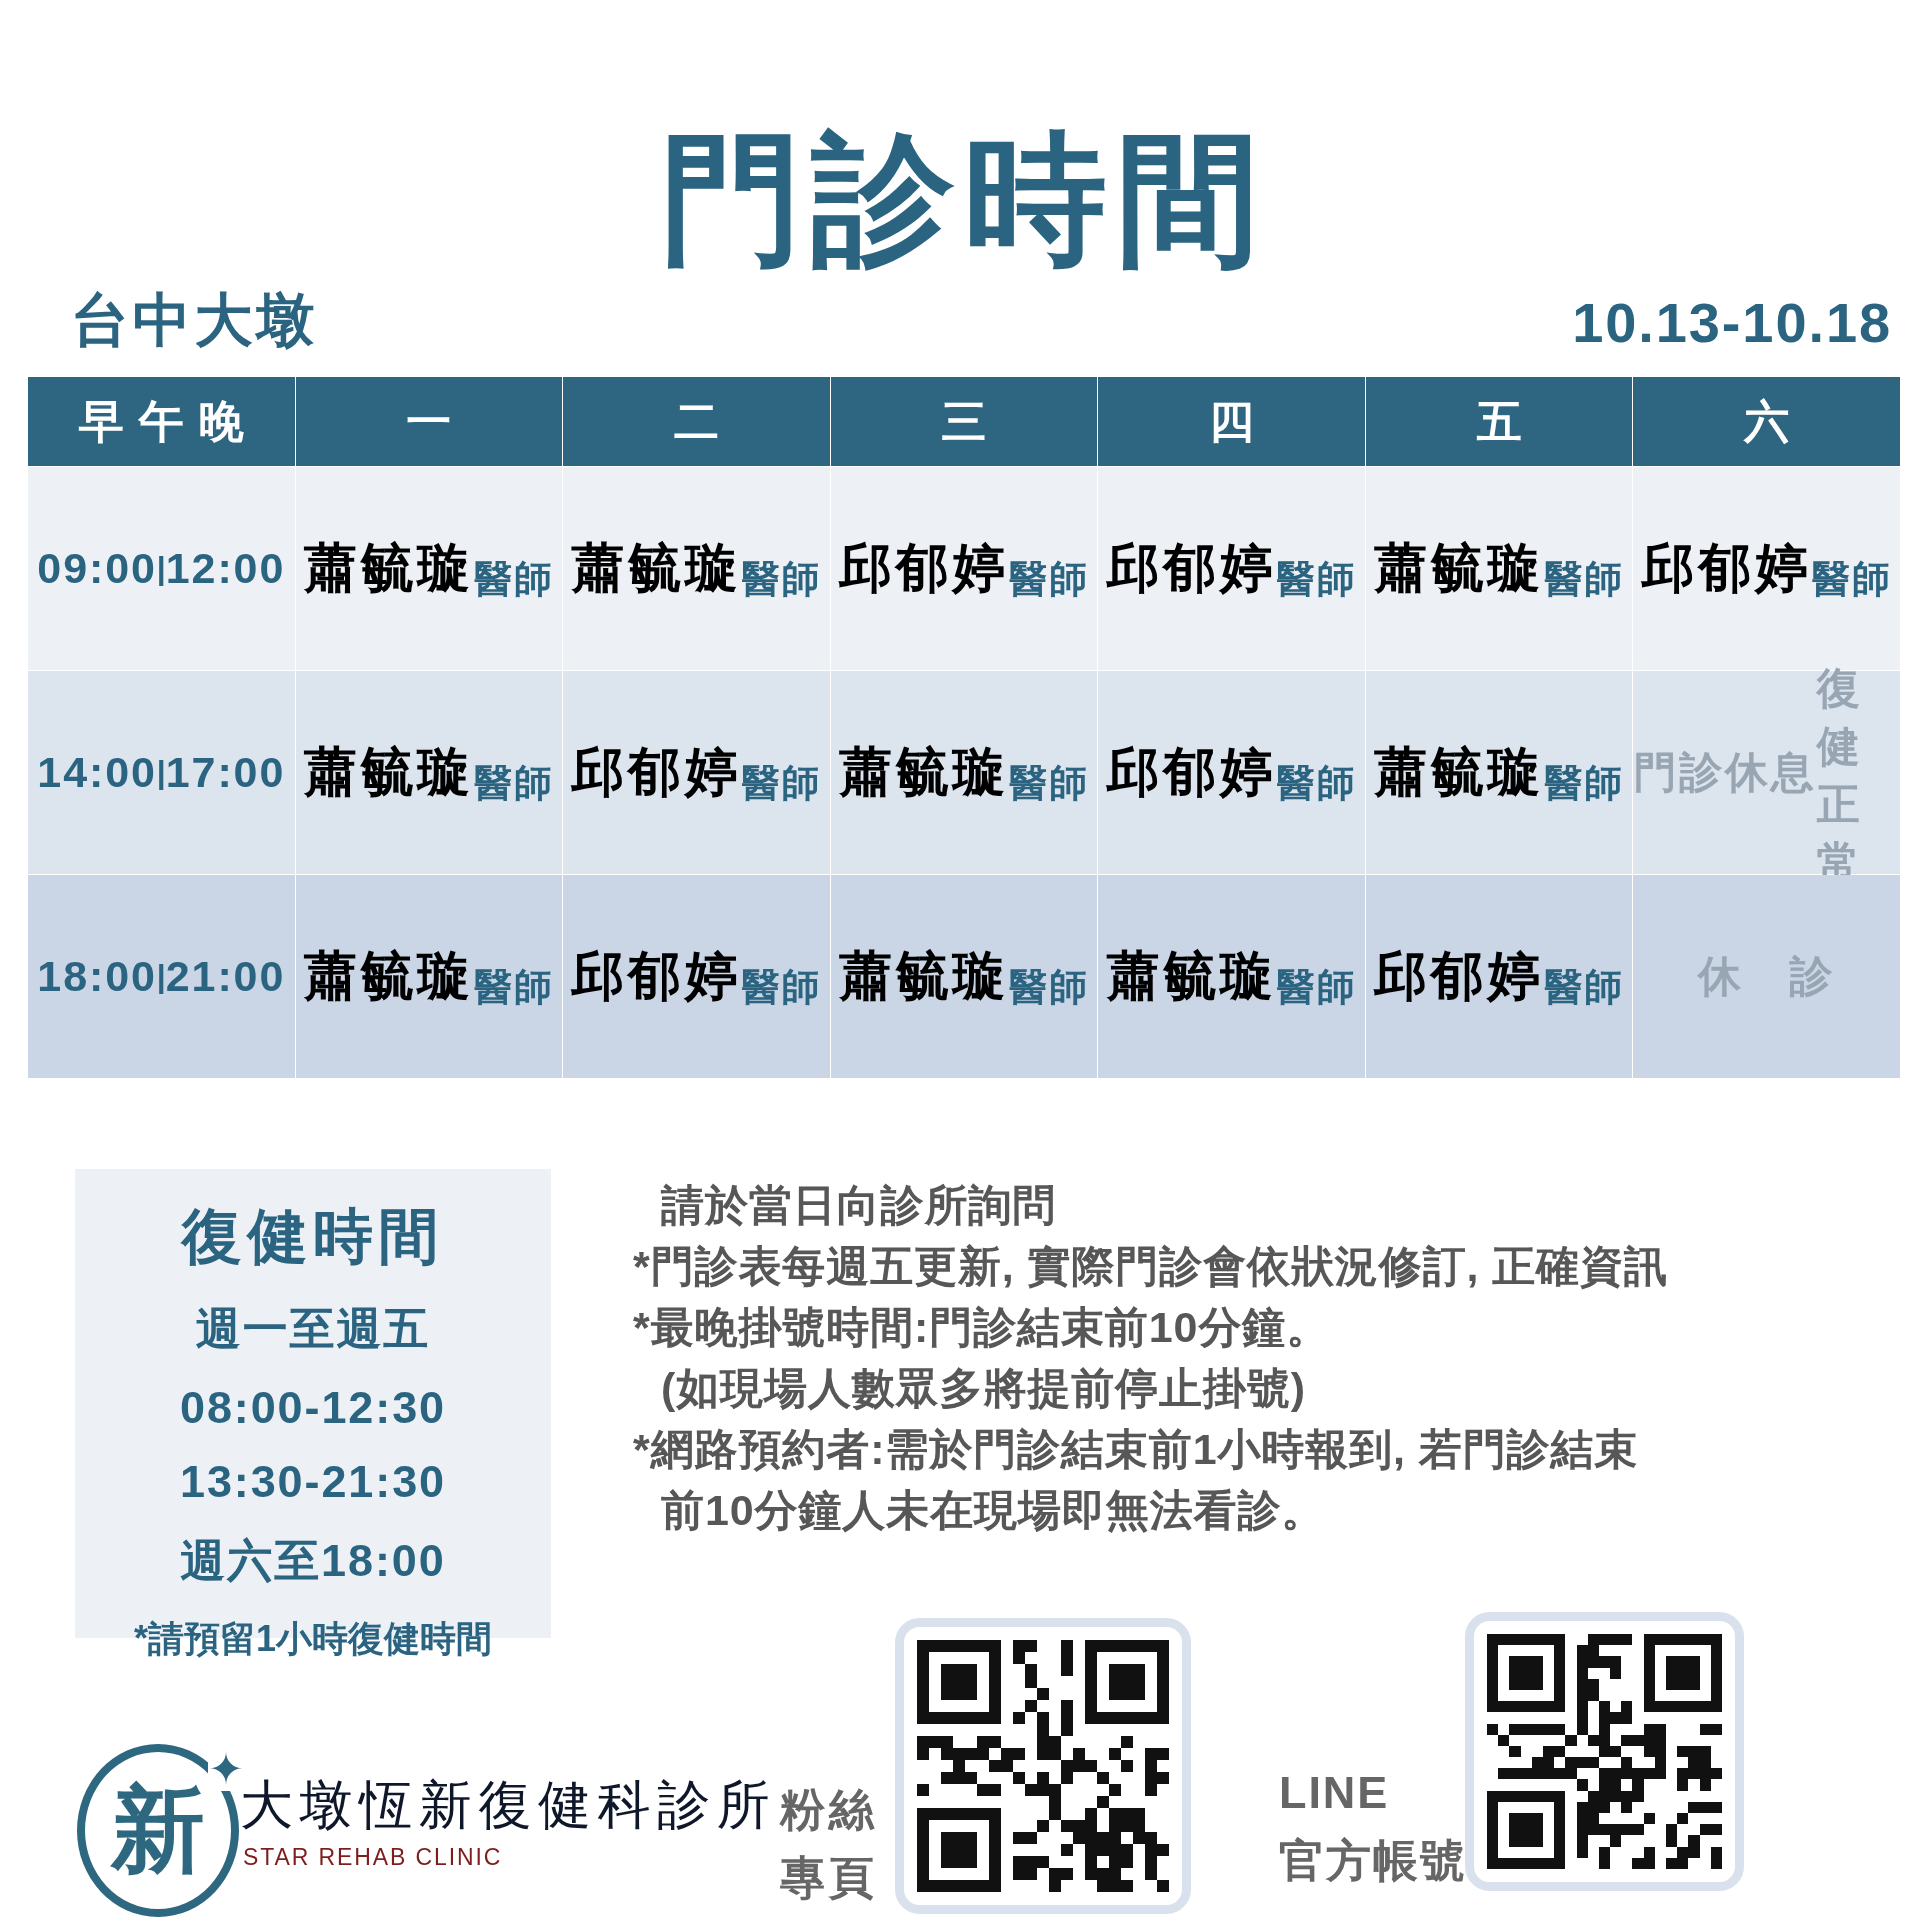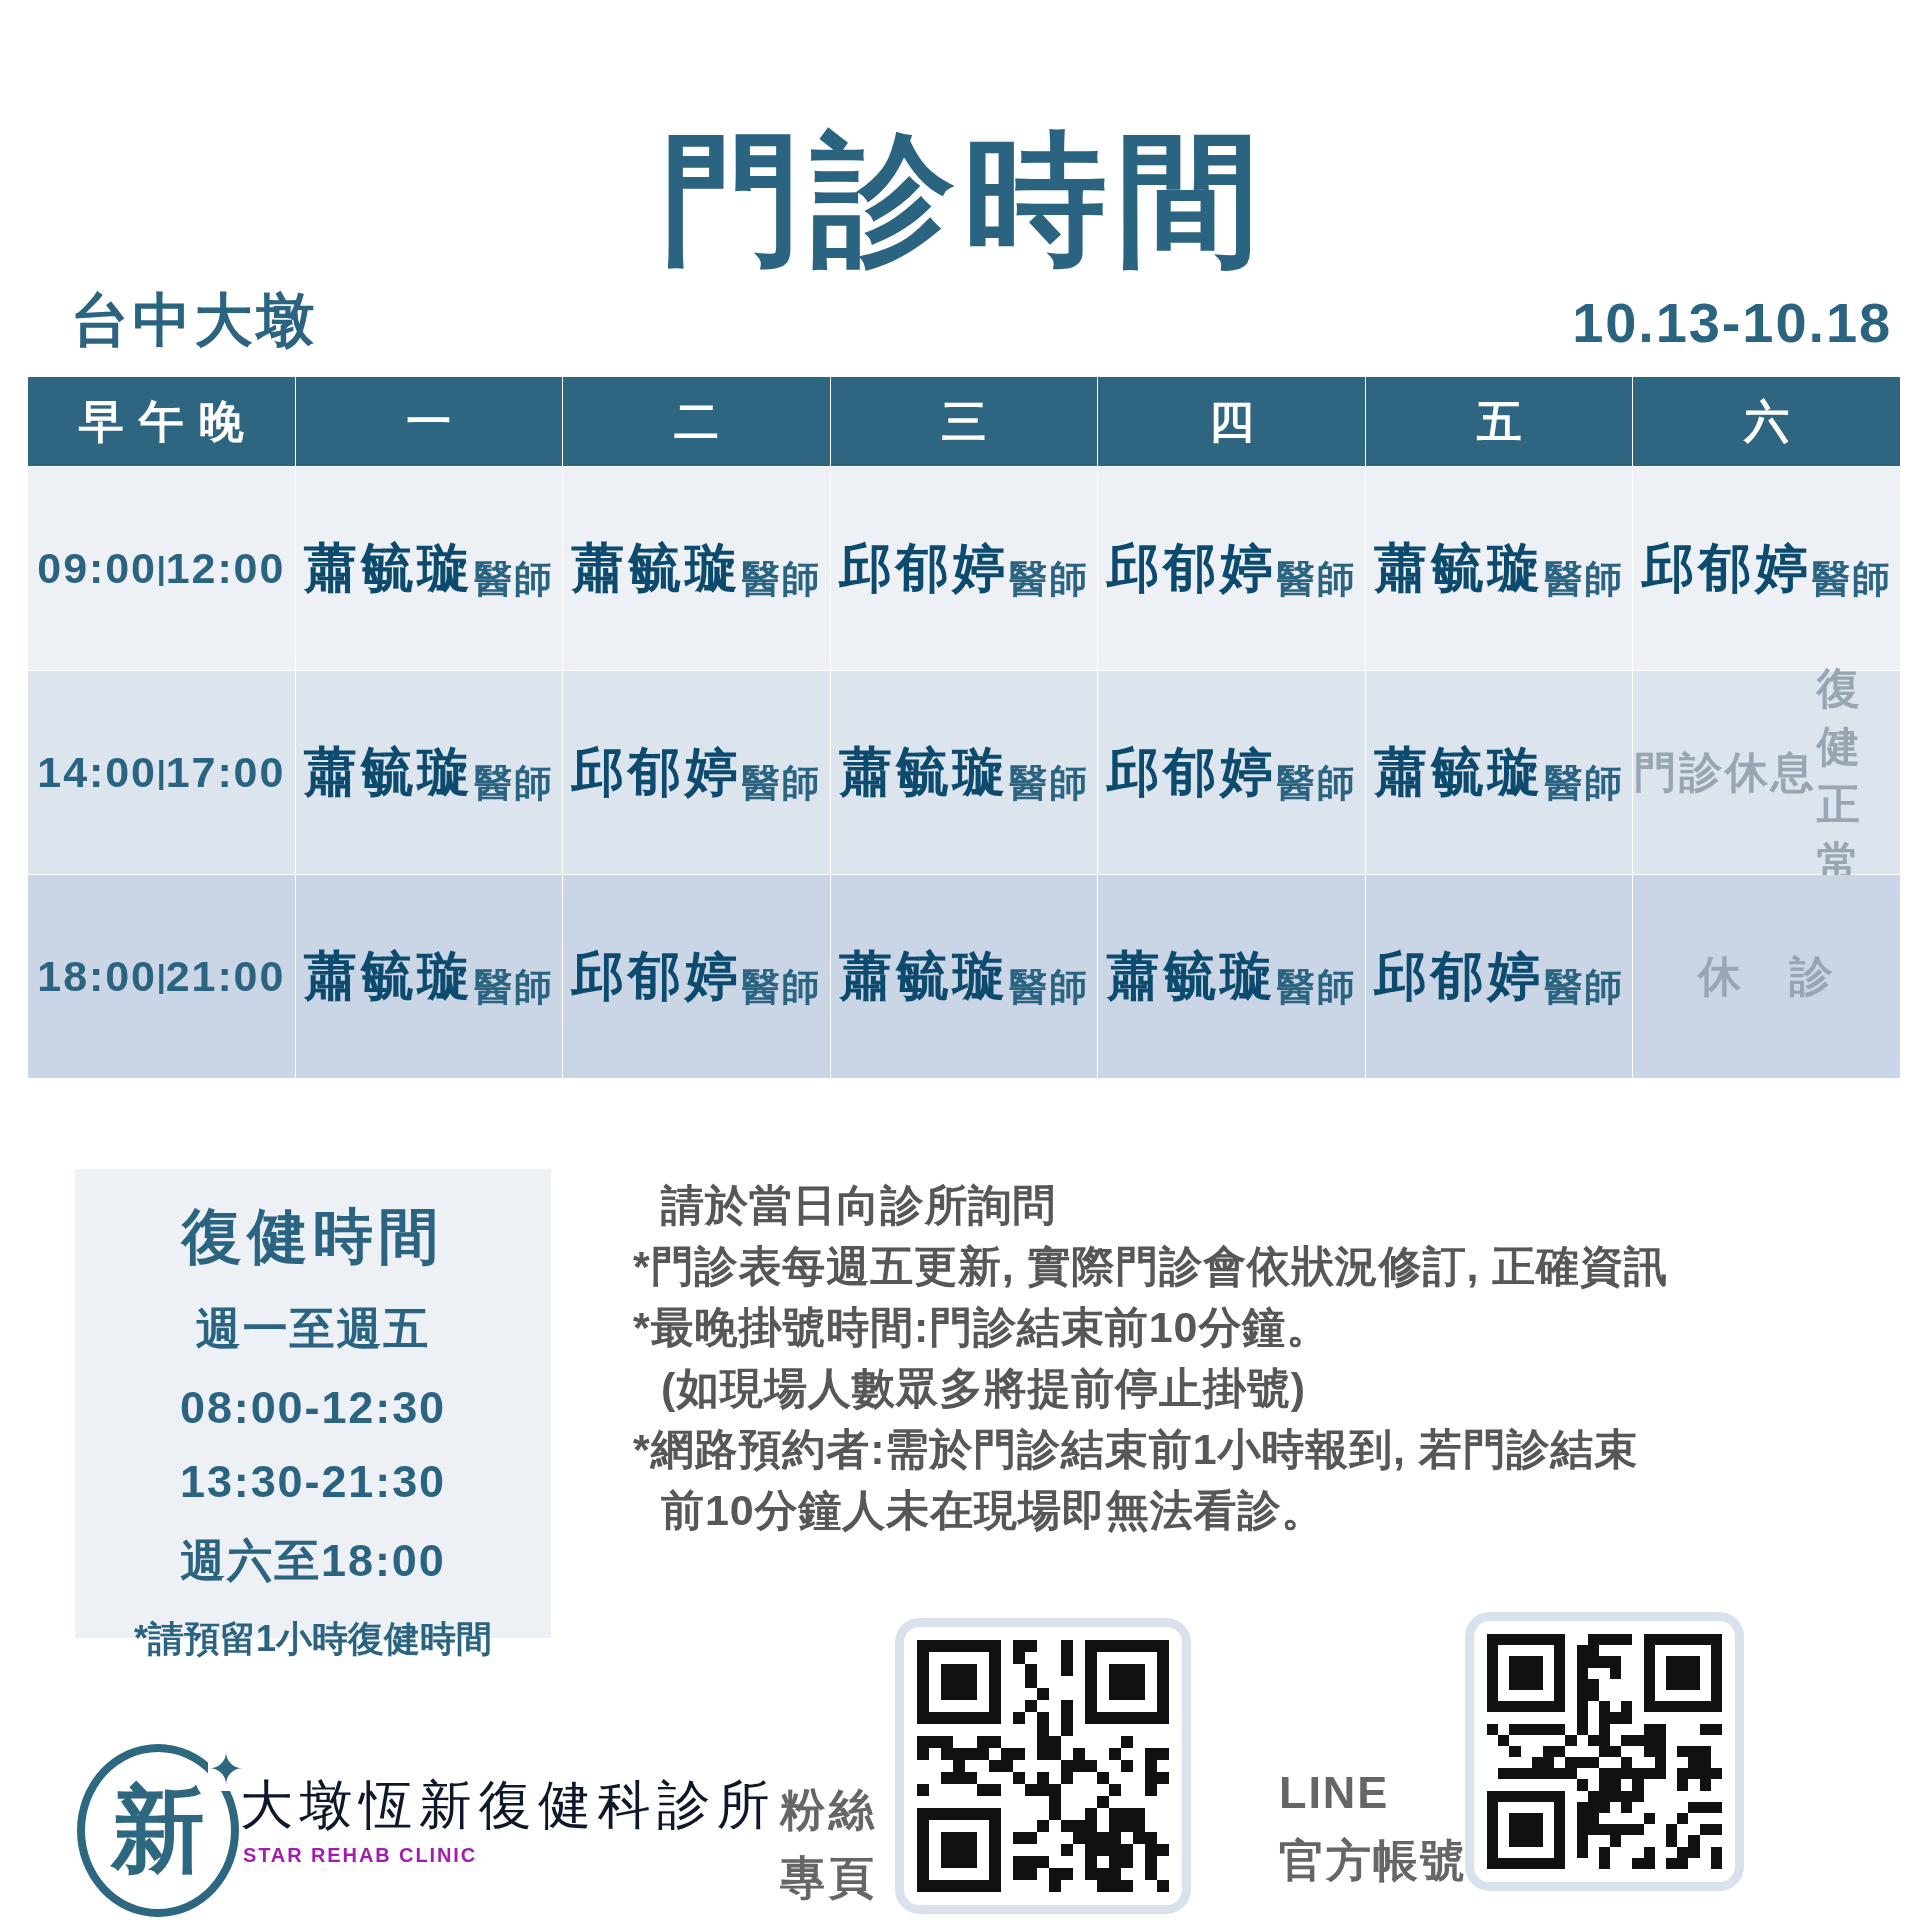--- a/index.html
+++ b/index.html
@@ -31,21 +31,21 @@
   }
   .hcell.spread{letter-spacing:15px;text-indent:15px;}
   .cell{
     height:203px;display:flex;align-items:center;justify-content:center;
   }
   .r1{background:#EDF1F6;}
   .r2{background:#DCE4EE;}
   .r3{background:#CAD6E5;}
   .time-start,.time-end{font-size:43px;font-weight:bold;color:#2B6480;letter-spacing:1.9px;}
   .time-sep{font-size:32px;font-weight:bold;color:#2B6480;line-height:1.05;}
-  .doc-name{font-size:53px;font-weight:bold;color:#0c4a6e;letter-spacing:3.8px;white-space:pre;}
+  .doc-name{font-size:53px;font-weight:bold;color:#000000;letter-spacing:3.8px;white-space:pre;}
   .doc-title{font-size:38px;font-weight:bold;color:#2B6480;margin-top:22px;letter-spacing:1.9px;}
   .cell.closed .doc-name{color:#98A5B3;font-size:43px;letter-spacing:2.8px;}
   .cell.closed .doc-title{color:#98A5B3;font-size:43px;font-weight:bold;margin-top:7.5px;letter-spacing:2.8px;}
   
   .rehab-box{
     position:absolute;left:75px;top:1169px;width:476px;height:469px;background:#EDF1F6;
     display:flex;flex-direction:column;align-items:center;box-sizing:border-box;padding-top:28px;
   }
   .rehab-title{font-size:60px;font-weight:bold;color:#2B6480;letter-spacing:5.6px;margin-bottom:21px;}
   .rehab-line{font-size:45px;font-weight:bold;color:#2B6480;letter-spacing:1.9px;margin-bottom:22.6px;}
@@ -64,21 +64,21 @@
     display:flex;align-items:center;justify-content:center;
   }
   .logo-char{font-size:94px;font-weight:bold;color:#2E6880;}
   .logo-star{
     position:absolute;right:-13px;top:-3.8px;font-size:43px;color:#2E6880;background:#ffffff;line-height:1;
   }
   .clinic-name{
     position:absolute;left:240px;top:1770px;font-size:53px;color:#0f172a;letter-spacing:6.6px;font-weight:normal;
   }
   .clinic-name-en{
-    position:absolute;left:243px;top:1844px;font-size:20px;font-weight:bold;color:#a21caf;letter-spacing:1.9px;
+    position:absolute;left:243px;top:1844px;font-size:23px;font-weight:normal;color:#7f1d1d;letter-spacing:1.9px;
   }
   .fan-label{
     position:absolute;left:780px;top:1776px;text-align:center;
     font-size:45px;font-weight:bold;color:#666666;line-height:1.5;letter-spacing:3.8px;
   }
   .line-label{
     position:absolute;left:1279px;top:1759px;text-align:left;
     font-size:45px;font-weight:bold;color:#666666;line-height:1.5;letter-spacing:1.9px;
   }
   .qr{

